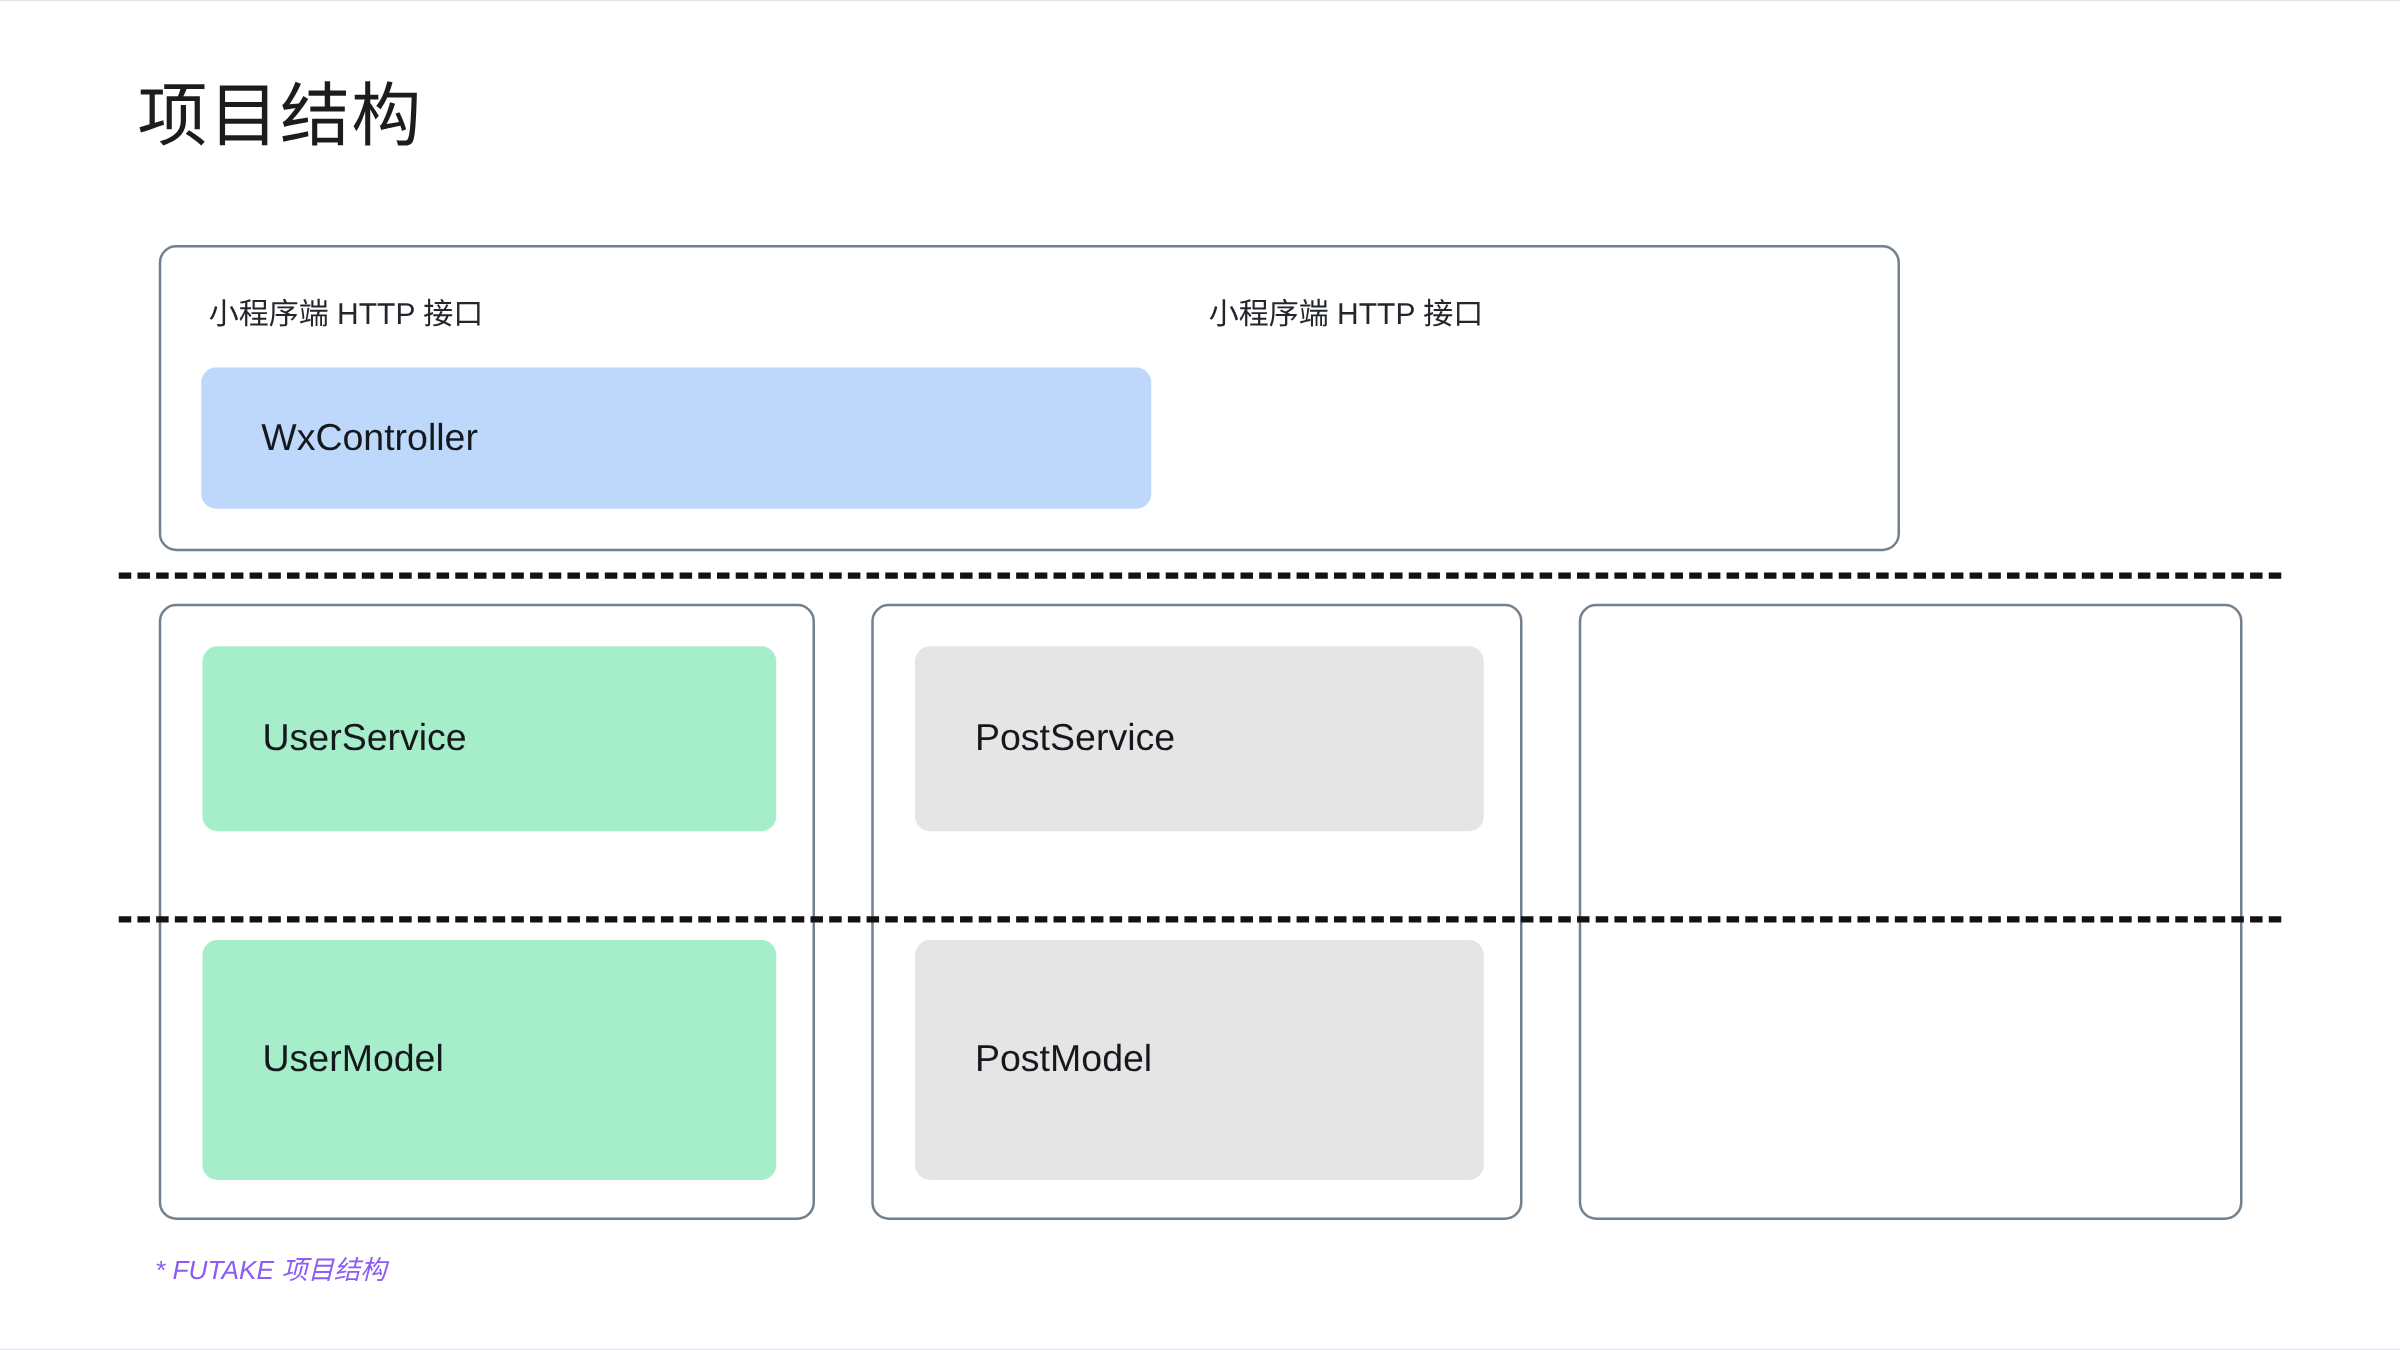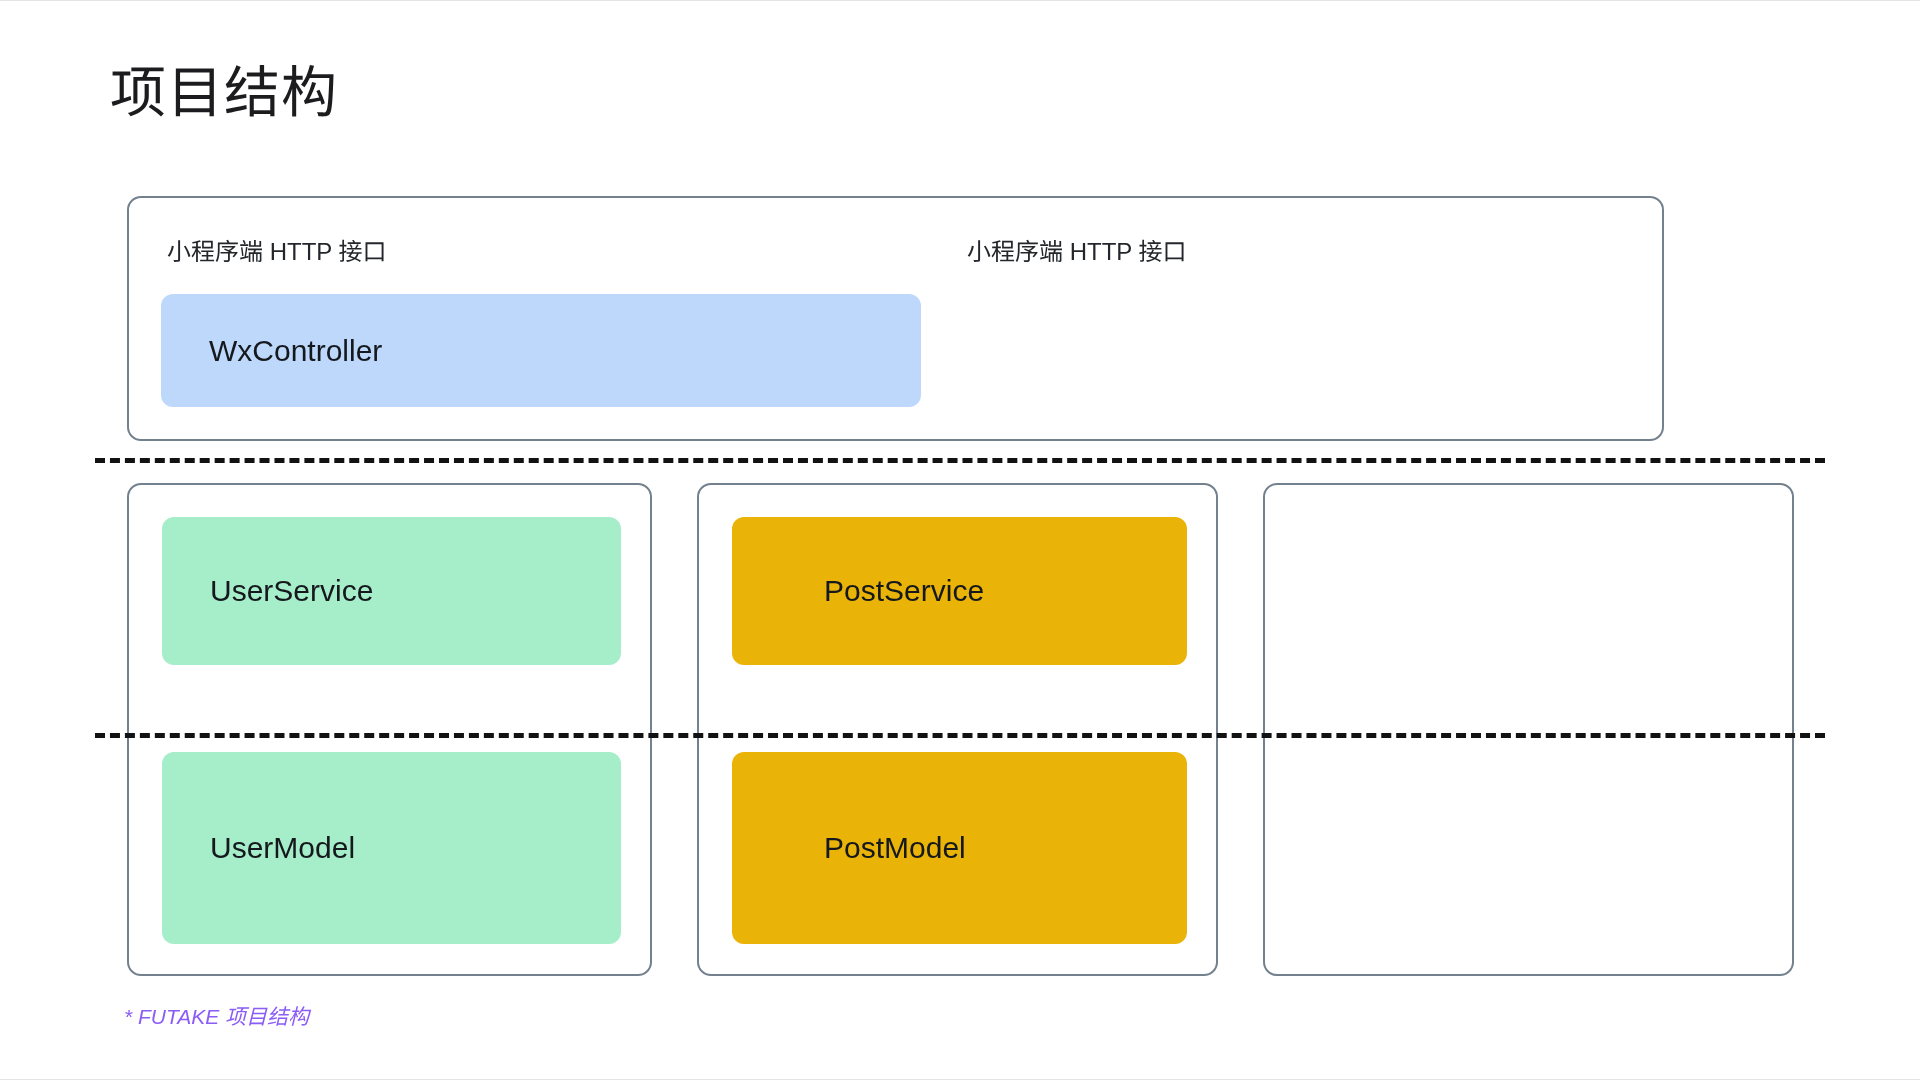--- a/index.html
+++ b/index.html
@@ -54,21 +54,21 @@
     position: absolute;
     background: #ffffff;
     border: 2px solid #73808d;
     border-radius: 14px;
   }
 
   
   .controller-card {
     left: 127px;
     top: 196px;
-    width: 1537px;
+    width: 1393px;
     height: 245px;
   }
 
   .col-label {
     position: absolute;
     font-size: 24px;
     line-height: 32px;
     color: #23262b;
     white-space: nowrap;
   }
@@ -86,21 +86,21 @@
     font-size: 30px;
     line-height: 40px;
     color: #15181c;
     padding-left: 48px;
     white-space: nowrap;
     font-weight: 400;
   }
 
   .chip-blue   { background: #bdd8fb; }
   .chip-green  { background: #a6edca; }
-  .chip-yellow { background: #eab308; padding-left: 44px; }
+  .chip-yellow { background: #e5e5e5; }
   .chip-pink   { background: #fccbcb; }
 
   .chip-wx    { left: 32px;  top: 96px; width: 760px; height: 113px; }
   .chip-nexus { left: 820px; top: 96px; width: 815px; height: 113px; }
 
   
   .dashed-rule {
     position: absolute;
     left: 95px;
     width: 1730px;

